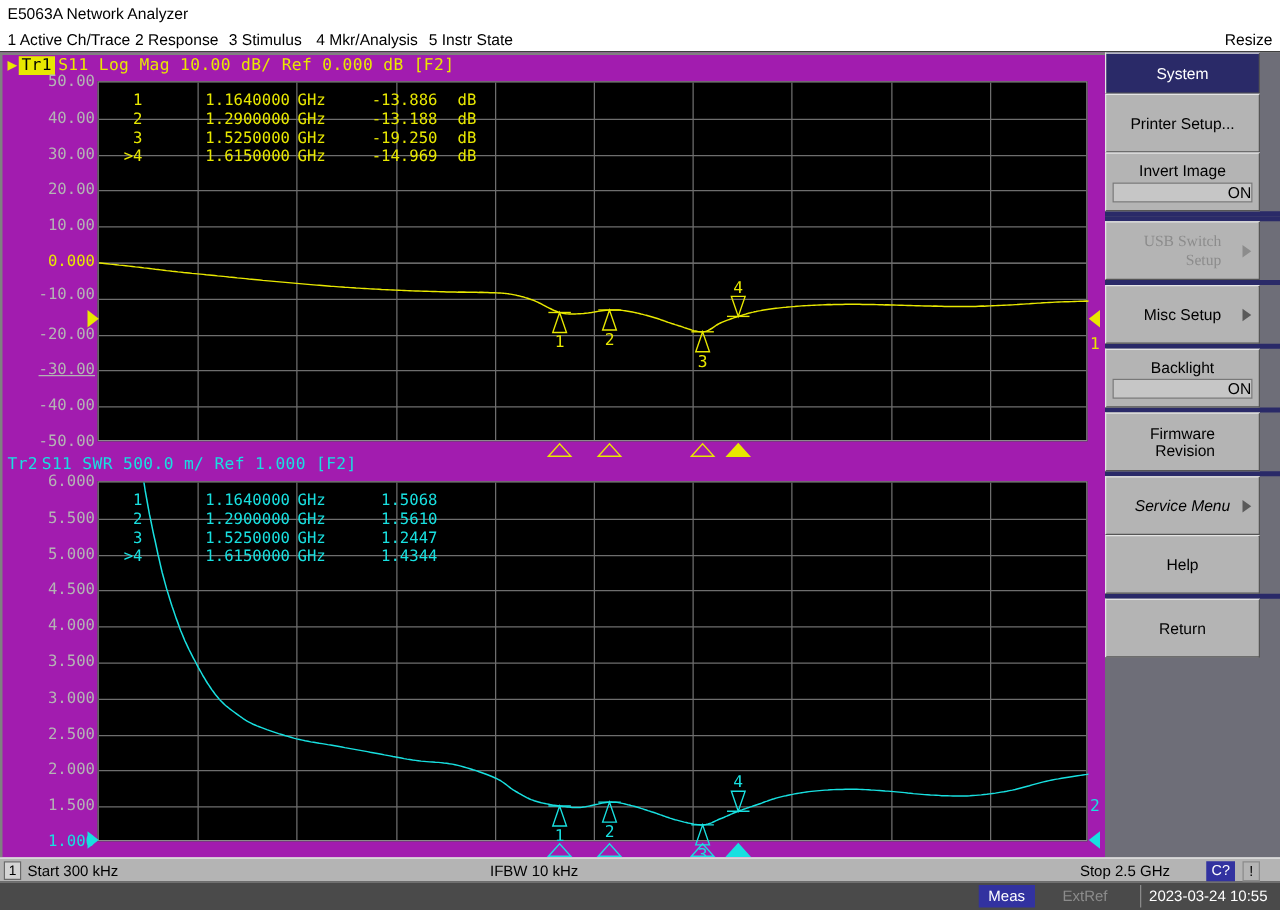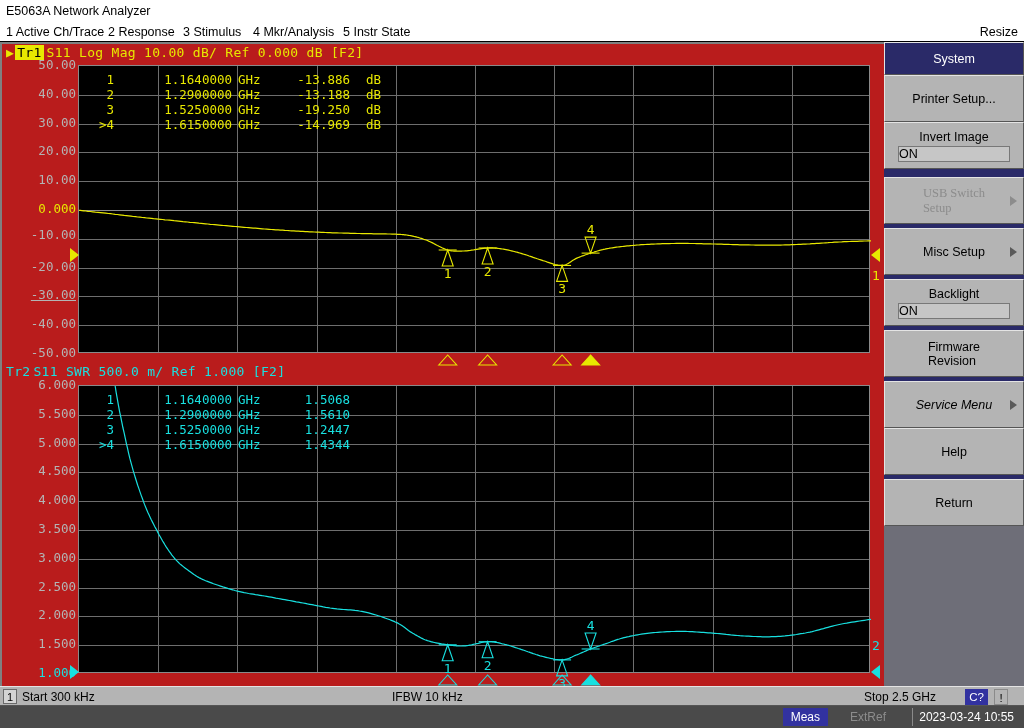--- a/index.html
+++ b/index.html
@@ -24,21 +24,21 @@
   .menubar .mi { position: absolute; top: 0; white-space: nowrap; }
   .menubar .resize { right: 6px; }
   .menurule {
     position: absolute; left: 0; top: 41px; width: 1024px; height: 1px;
     background: #000;
   }
 
   
   .screen {
     position: absolute; left: 0; top: 42px; width: 884px; height: 644px;
-    background: #b91c1c;
+    background: #a21caf;
     font-family: "DejaVu Sans Mono", monospace;
   }
   .scr-border {
     position: absolute; left: 0; top: 0; width: 884px; height: 644px;
     border-left: 2px solid #808080; border-top: 2px solid #808080;
     pointer-events: none;
   }
 
   
   .tr-title {
@@ -110,25 +110,25 @@
     position: absolute; font-size: 13px;
     font-family: "DejaVu Sans Mono", monospace;
   }
 
   
   .softpanel {
     position: absolute; left: 884px; top: 42px; width: 140px; height: 644px;
     background: #6e6e78;
   }
   .sk {
-    position: relative; width: 140px;
+    position: relative; width: 124px;
     background: #b4b4b4; color: #000;
     border-top: 1px solid #e4e4e4; border-left: 1px solid #e4e4e4;
     border-right: 1px solid #555; border-bottom: 1px solid #555;
-    font-size: 12.5px; text-align: left;
+    font-size: 12.5px; text-align: right;
     display: flex; flex-direction: column;
     align-items: center; justify-content: center;
     font-family: "Liberation Sans", sans-serif;
   }
   .sk.header { background: #2a2a68; color: #fff; }
   .sk.sel { background: #3c3c3c; color: #fff; }
   .sk.dis { color: #8c8c8c; }
   .sk .sub {
     width: 112px; background: #c6c6c6; color: #000;
     border: 1px solid #787878; font-size: 12.5px; margin-top: 2px;

